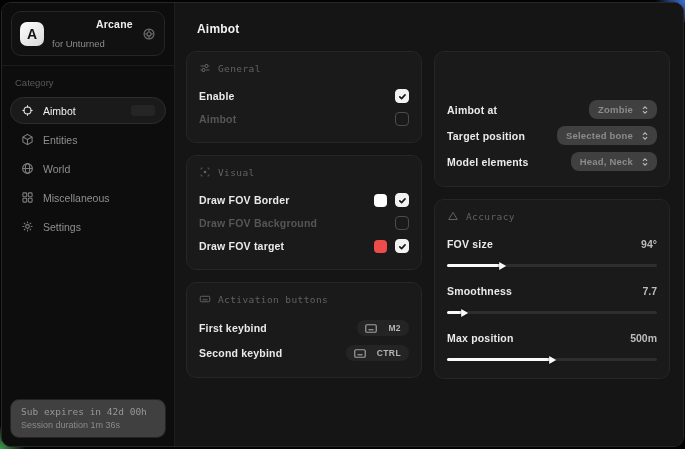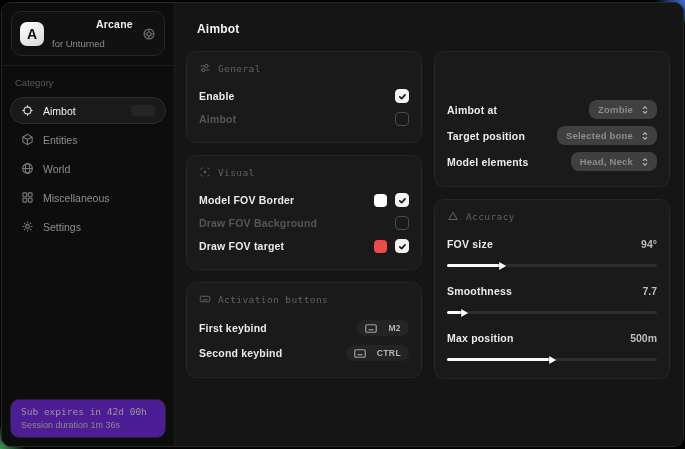--- a/index.html
+++ b/index.html
@@ -33,21 +33,21 @@
   .nav-item { height:27px; display:flex; align-items:center; gap:9px; padding:0 10px;
     border-radius:14px; border:1px solid transparent; color:#8f8f8f; font-size:10.5px;
     font-weight:500; margin-bottom:2px; cursor:pointer; position:relative; }
   .nav-item .nicon { width:13px; height:13px; flex-shrink:0; color:#7d7d7d; }
   .nav-item.active { background:#1a1a1a; border-color:#2e2e2e; color:#f0f0f0; }
   .nav-item.active .nicon { color:#e2e2e2; }
   .ghost-badge { margin-left:auto; width:24px; height:11px; border-radius:3px;
     background:rgba(255,255,255,.05); }
 
   .sb-footer { margin-top:auto; margin:auto 8px 8px; border:1px solid #242424; border-radius:9px;
-    padding:6px 10px 7px; background:#4c1d95; }
+    padding:6px 10px 7px; background:#404040; }
   .sb-footer .l1 { font-family:"DejaVu Sans Mono", monospace; font-size:9.5px; color:#979797; }
   .sb-footer .l2 { font-size:9px; color:#8a8a8a; margin-top:3px; font-weight:500; }
 
   
   .main { flex:1; background:#151515; padding:16px 13px 14px 11px; overflow:hidden; }
   .page-title { font-size:12px; font-weight:bold; color:#f2f2f2; margin:3px 0 15px 11px; letter-spacing:.2px; }
   .cols { display:flex; gap:12px; align-items:flex-start; padding-left:0; }
   .col { display:flex; flex-direction:column; gap:12px; }
   .col.left { width:237px; } .col.right { width:237px; }
 
@@ -220,21 +220,21 @@
             <div class="sec-head">
               <span class="sicon">
                 <svg viewBox="0 0 24 24" fill="none" stroke="currentColor" stroke-width="2">
                   <path d="M4 7V5.5A1.5 1.5 0 015.5 4H7M17 4h1.5A1.5 1.5 0 0120 5.5V7M20 17v1.5a1.5 1.5 0 01-1.5 1.5H17M7 20H5.5A1.5 1.5 0 014 18.5V17"></path>
                   <circle cx="12" cy="12" r="2.6" fill="currentColor" stroke="none"></circle>
                 </svg>
                 </span>
               <span>Visual</span>
             </div>
             <div class="row">
-              <span class="row-label">Model FOV Border</span>
+              <span class="row-label">Draw FOV Border</span>
               <span class="right-group">
                 <span class="swatch" style="background: rgb(255, 255, 255);"></span>
                 <span class="checkbox checked">
                   <svg class="check" viewBox="0 0 12 12">
                       <path d="M2.4 6.4l2.4 2.4 4.6-5" fill="none" stroke="currentColor" stroke-width="2.2" stroke-linecap="round" stroke-linejoin="round"></path>
                     </svg>
                 </span>
               </span>
             </div>
             <div class="row dim">

